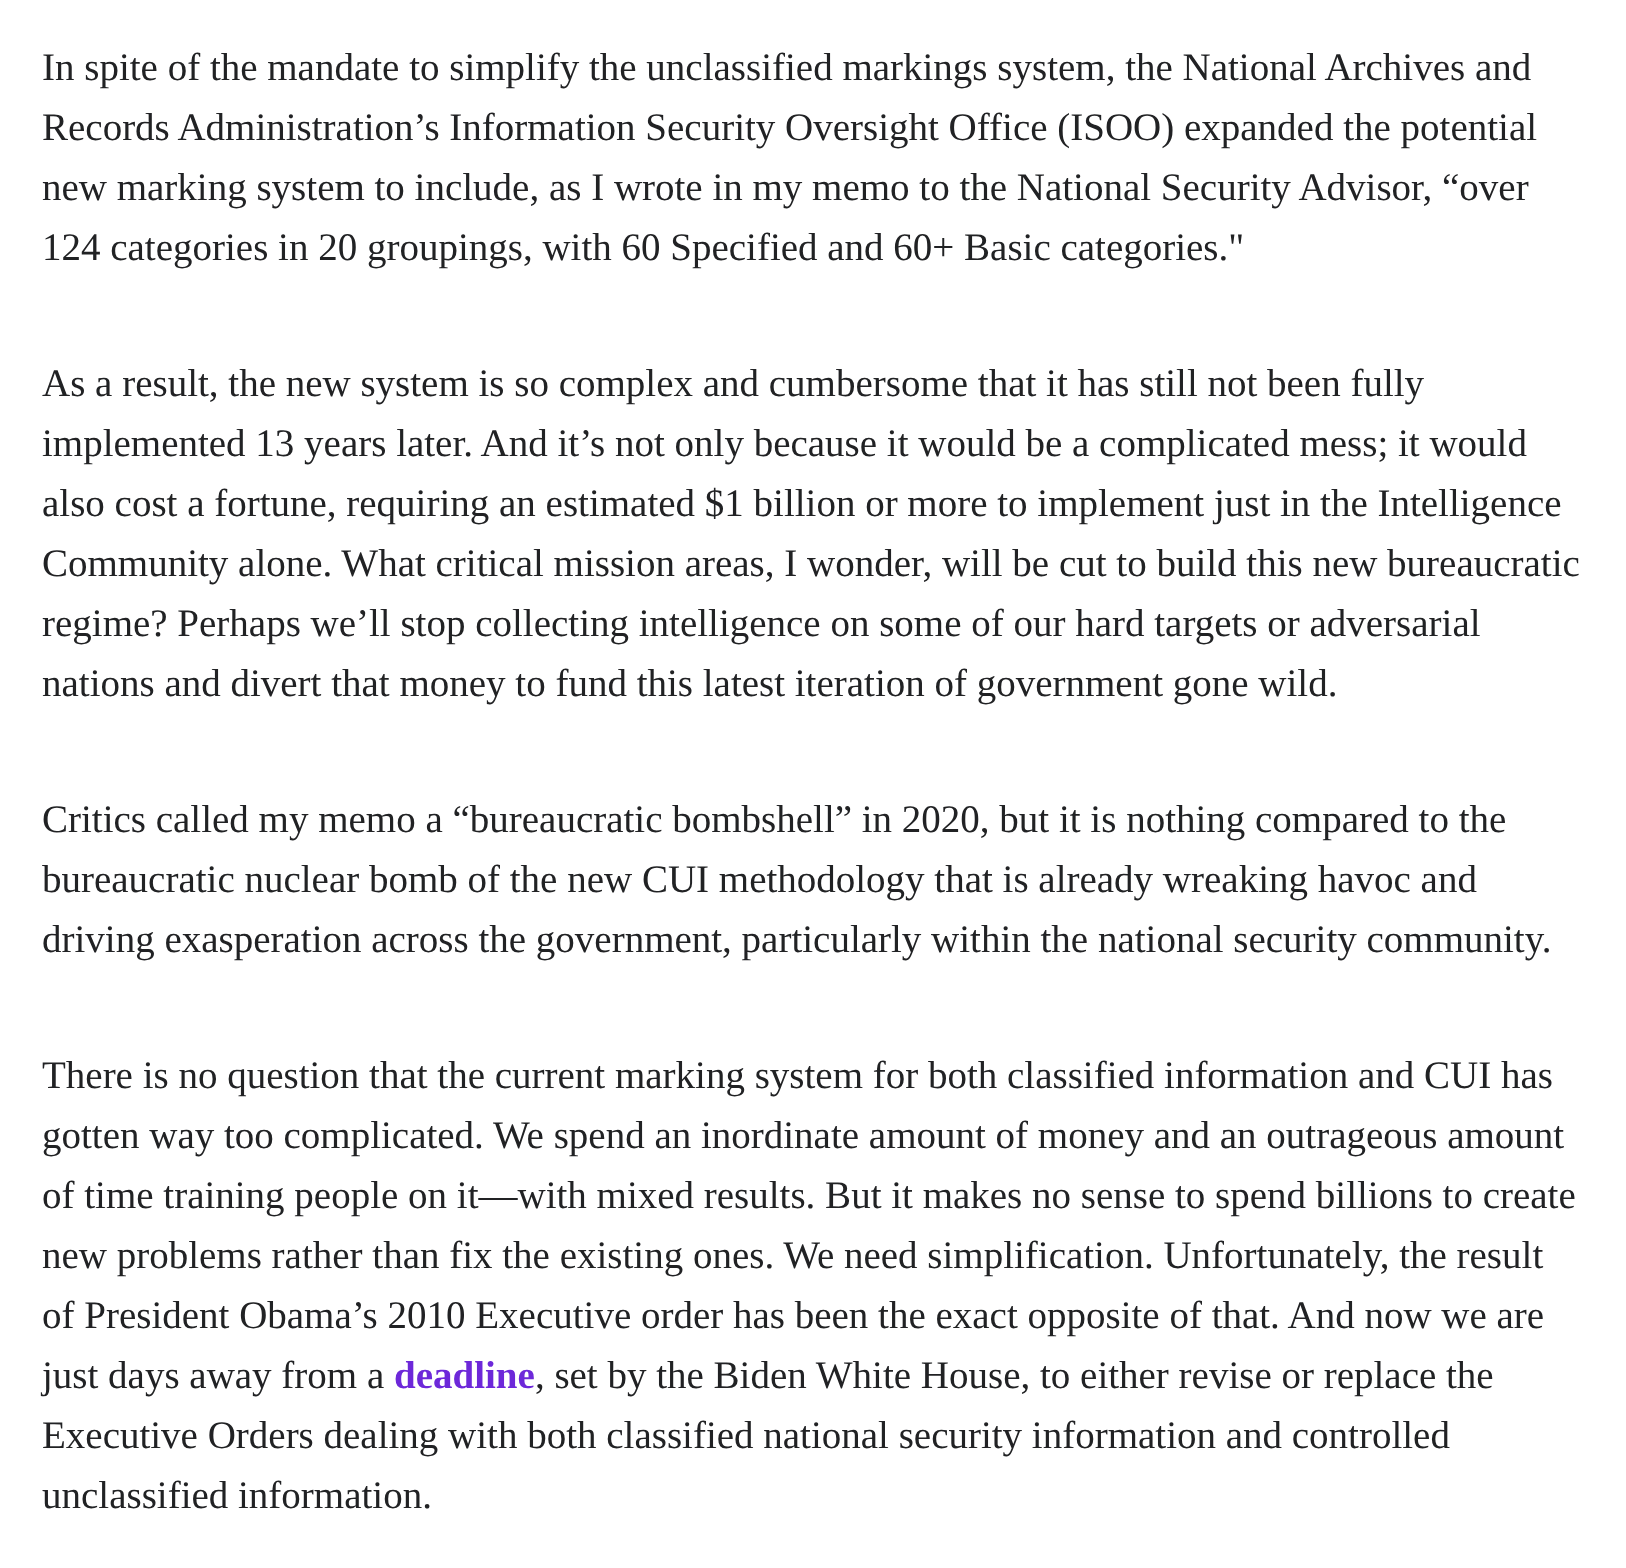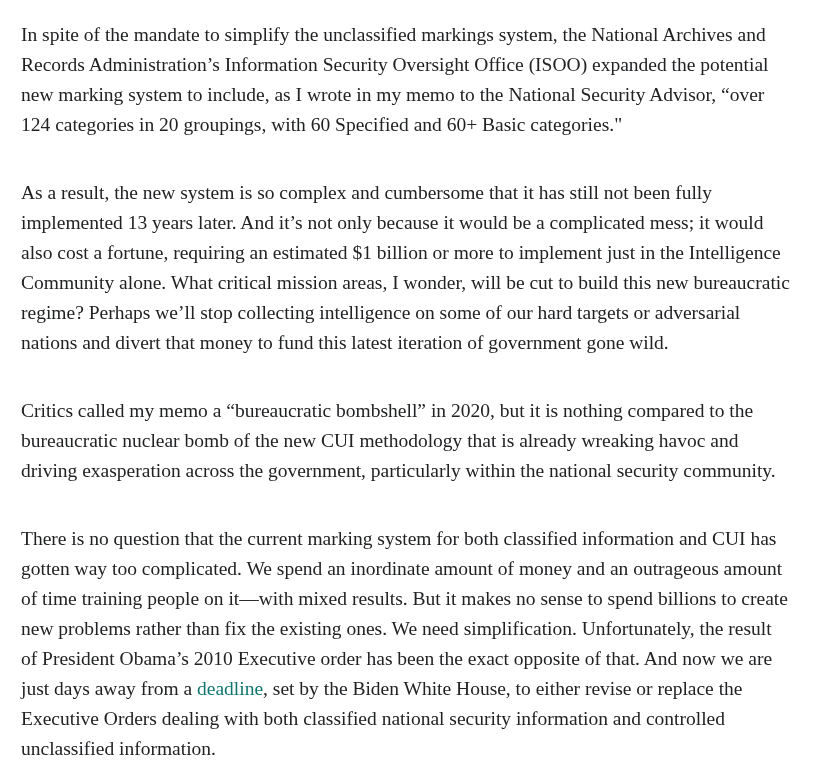--- a/index.html
+++ b/index.html
@@ -22,23 +22,24 @@
     color: #212224;
     -webkit-font-smoothing: antialiased;
   }
   .article-body p {
     margin: 0 0 38px 0;
   }
   .article-body p:last-child {
     margin-bottom: 0;
   }
   a.inline-link {
-    color: #0f766e;
+    color: #6d28d9;
     text-decoration: none;
     cursor: pointer;
+    font-weight: bold;
   }
 </style>
 </head>
 <body>
 
 <main class="article-body">
   <p>In spite of the mandate to simplify the unclassified markings system, the National Archives and Records Administration’s Information Security Oversight Office (ISOO) expanded the potential new marking system to include, as I wrote in my memo to the National Security Advisor, “over 124 categories in 20 groupings, with 60 Specified and 60+ Basic categories."</p>
 
   <p>As a result, the new system is so complex and cumbersome that it has still not been fully implemented 13 years later. And it’s not only because it would be a complicated mess; it would also cost a fortune, requiring an estimated $1 billion or more to implement just in the Intelligence Community alone. What critical mission areas, I wonder, will be cut to build this new bureaucratic regime? Perhaps we’ll stop collecting intelligence on some of our hard targets or adversarial nations and divert that money to fund this latest iteration of government gone wild.</p>
 

